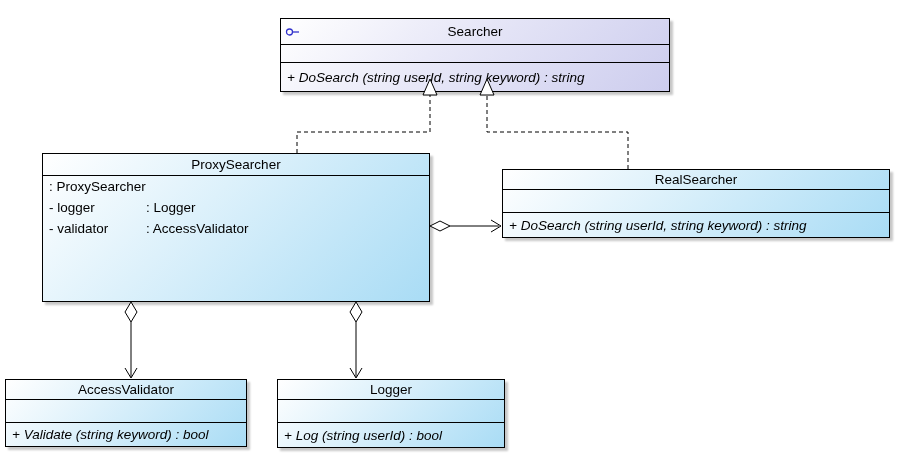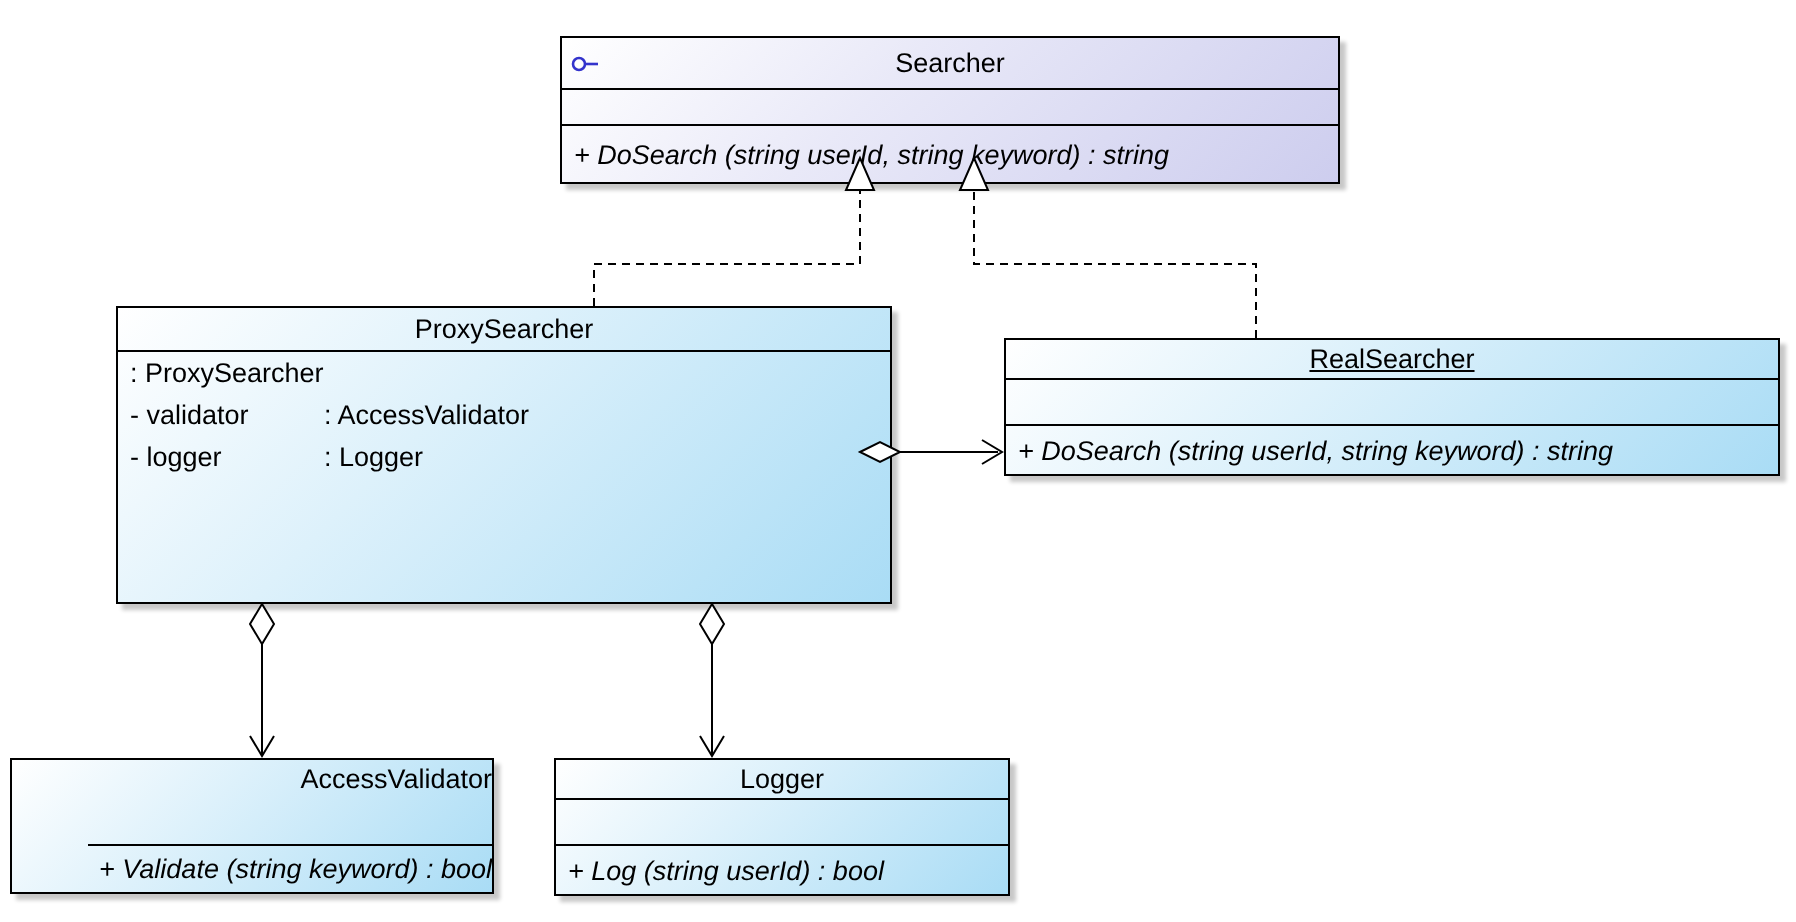--- a/index.html
+++ b/index.html
@@ -46,50 +46,50 @@
         </svg>
       </span>
       <span>Searcher</span>
     </div>
     <div class="uml-compartment" style="height:18px;"></div>
     <div class="uml-compartment grow">
       <div class="centered-row">+ DoSearch (string userId, string keyword) : string</div>
     </div>
   </div>
 
-  <div class="uml-box fill-blue" style="left:42px;top:153px;width:388px;height:149px;margin-left:16px;">
+  <div class="uml-box fill-blue" style="left:42px;top:153px;width:388px;height:149px;">
     <div class="uml-title" style="height:21px;">
       <span>ProxySearcher</span>
     </div>
     <div class="uml-compartment" style="height:63px;">
       <div class="row">
         <span>: ProxySearcher</span>
       </div>
       <div class="row">
+        <span class="attr-name">- logger</span>
+        <span>: Logger</span>
+      </div>
+      <div class="row">
         <span class="attr-name">- validator</span>
         <span>: AccessValidator</span>
-      </div>
-      <div class="row">
-        <span class="attr-name">- logger</span>
-        <span>: Logger</span>
       </div>
     </div>
   </div>
 
   <div class="uml-box fill-blue" style="left:502px;top:169px;width:388px;height:69px;">
-    <div class="uml-title" style="height:19px;text-decoration:underline;">
+    <div class="uml-title" style="height:19px;">
       <span>RealSearcher</span>
     </div>
     <div class="uml-compartment" style="height:23px;"></div>
     <div class="uml-compartment grow">
       <div class="centered-row">+ DoSearch (string userId, string keyword) : string</div>
     </div>
   </div>
 
-  <div class="uml-box fill-blue" style="left:5px;top:379px;width:242px;height:68px;align-items:flex-end;">
+  <div class="uml-box fill-blue" style="left:5px;top:379px;width:242px;height:68px;">
     <div class="uml-title" style="height:19px;">
       <span>AccessValidator</span>
     </div>
     <div class="uml-compartment" style="height:23px;"></div>
     <div class="uml-compartment grow">
       <div class="centered-row">+ Validate (string keyword) : bool</div>
     </div>
   </div>
 
   <div class="uml-box fill-blue" style="left:277px;top:379px;width:228px;height:69px;">

